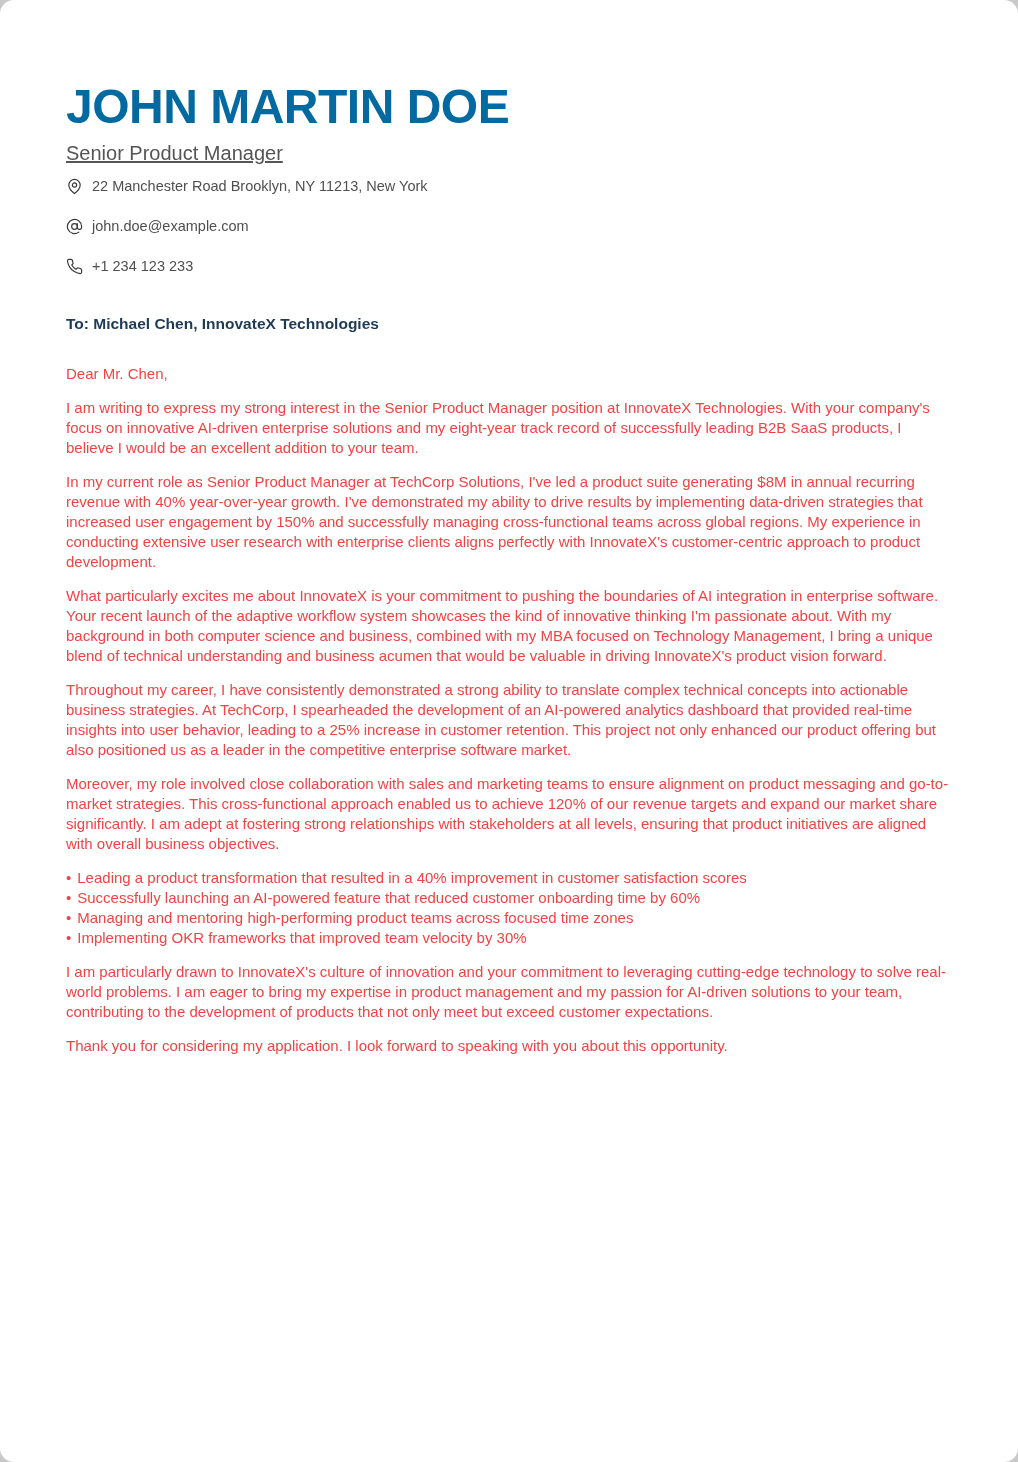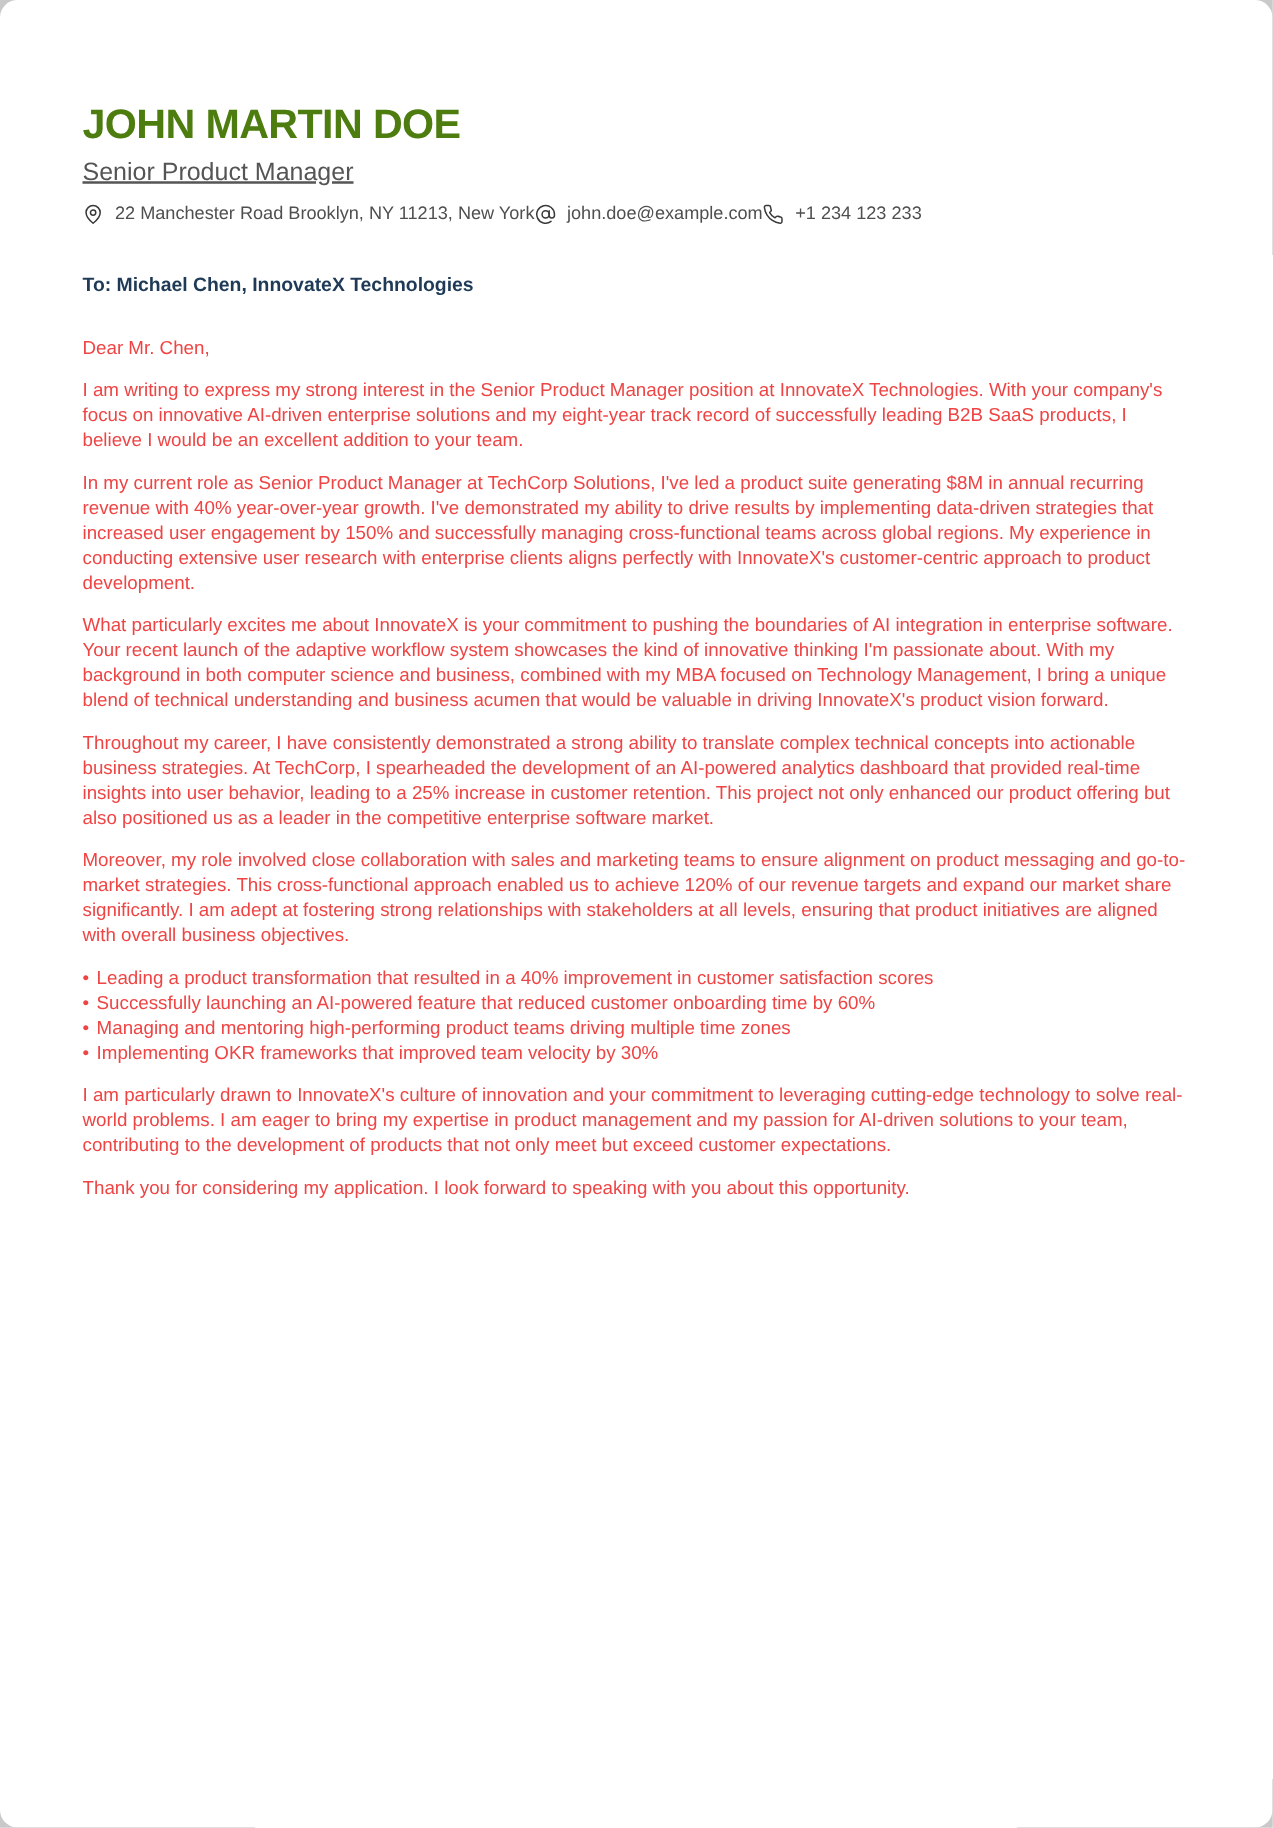--- a/index.html
+++ b/index.html
@@ -11,35 +11,35 @@
     width: 1018px;
     height: 1462px;
     margin: 0 auto;
     background: #ffffff;
     border-radius: 14px;
     overflow: hidden;
     padding: 82px 66px 0 66px;
   }
   
   .name {
-    font-size: 33px;
+    font-size: 48px;
     font-weight: 800;
     letter-spacing: -0.5px;
-    color: #4d7c0f;
+    color: #0369a1;
     line-height: 1.05;
     margin-bottom: 10px;
   }
   .job-title {
     font-size: 20px;
     font-weight: 400;
     color: #555555;
     margin-bottom: 13px;
     text-decoration: underline;
   }
-  .contact-list { display: flex; flex-direction: row; gap: 0; }
+  .contact-list { display: flex; flex-direction: column; gap: 23px; }
   .contact-row { display: flex; align-items: center; gap: 9px; }
   .contact-row svg {
     width: 17px; height: 17px;
     stroke: #3a3a3a; fill: none;
     stroke-width: 1.7; stroke-linecap: round; stroke-linejoin: round;
     flex: 0 0 auto;
   }
   .contact-text { font-size: 14.5px; color: #4f4f4f; line-height: 17px; }
   
   .letter { margin-top: 40px; }
@@ -101,21 +101,21 @@
 
     <p class="para">I am writing to express my strong interest in the Senior Product Manager position at InnovateX Technologies. With your company's focus on innovative AI-driven enterprise solutions and my eight-year track record of successfully leading B2B SaaS products, I believe I would be an excellent addition to your team.</p>
     <p class="para">In my current role as Senior Product Manager at TechCorp Solutions, I've led a product suite generating $8M in annual recurring revenue with 40% year-over-year growth. I've demonstrated my ability to drive results by implementing data-driven strategies that increased user engagement by 150% and successfully managing cross-functional teams across global regions. My experience in conducting extensive user research with enterprise clients aligns perfectly with InnovateX's customer-centric approach to product development.</p>
     <p class="para">What particularly excites me about InnovateX is your commitment to pushing the boundaries of AI integration in enterprise software. Your recent launch of the adaptive workflow system showcases the kind of innovative thinking I'm passionate about. With my background in both computer science and business, combined with my MBA focused on Technology Management, I bring a unique blend of technical understanding and business acumen that would be valuable in driving InnovateX's product vision forward.</p>
     <p class="para">Throughout my career, I have consistently demonstrated a strong ability to translate complex technical concepts into actionable business strategies. At TechCorp, I spearheaded the development of an AI-powered analytics dashboard that provided real-time insights into user behavior, leading to a 25% increase in customer retention. This project not only enhanced our product offering but also positioned us as a leader in the competitive enterprise software market.</p>
     <p class="para">Moreover, my role involved close collaboration with sales and marketing teams to ensure alignment on product messaging and go-to-market strategies. This cross-functional approach enabled us to achieve 120% of our revenue targets and expand our market share significantly. I am adept at fostering strong relationships with stakeholders at all levels, ensuring that product initiatives are aligned with overall business objectives.</p>
 
     <div class="para">
       <span class="bullet-line"><span class="bullet">•</span><span>Leading a product transformation that resulted in a 40% improvement in customer satisfaction scores</span></span>
       <span class="bullet-line"><span class="bullet">•</span><span>Successfully launching an AI-powered feature that reduced customer onboarding time by 60%</span></span>
-      <span class="bullet-line"><span class="bullet">•</span><span>Managing and mentoring high-performing product teams driving multiple time zones</span></span>
+      <span class="bullet-line"><span class="bullet">•</span><span>Managing and mentoring high-performing product teams across focused time zones</span></span>
       <span class="bullet-line"><span class="bullet">•</span><span>Implementing OKR frameworks that improved team velocity by 30%</span></span>
     </div>
 
     <p class="para">I am particularly drawn to InnovateX's culture of innovation and your commitment to leveraging cutting-edge technology to solve real-world problems. I am eager to bring my expertise in product management and my passion for AI-driven solutions to your team, contributing to the development of products that not only meet but exceed customer expectations.</p>
     <p class="para">Thank you for considering my application. I look forward to speaking with you about this opportunity.</p>
 
 
   </div>
 </div>
 

